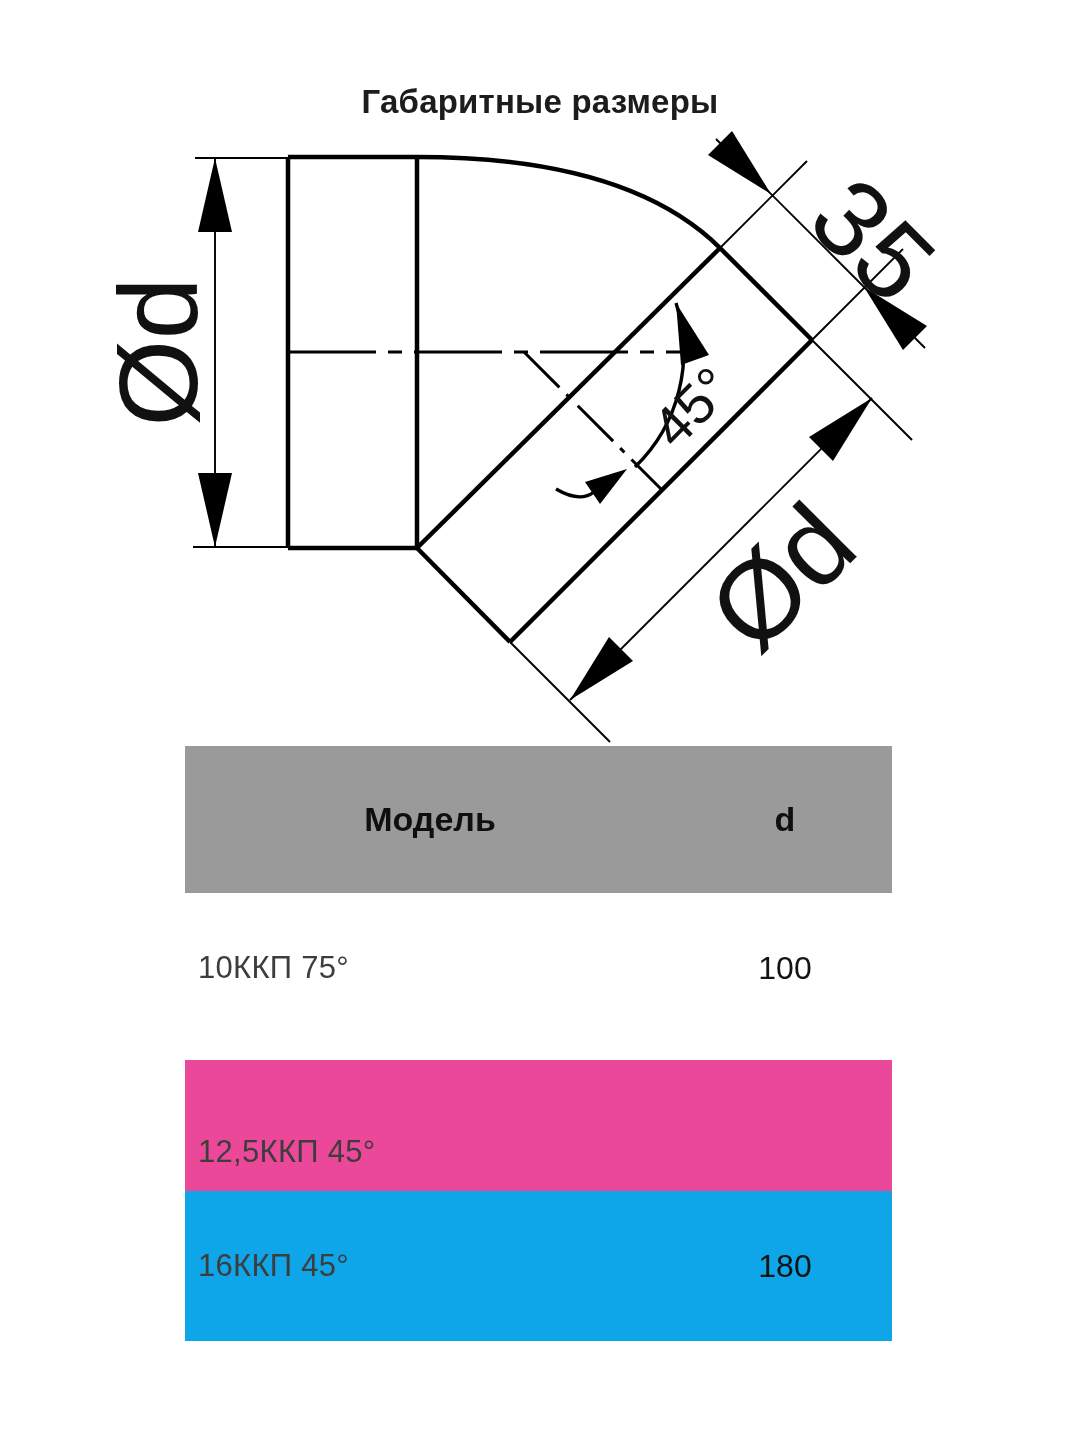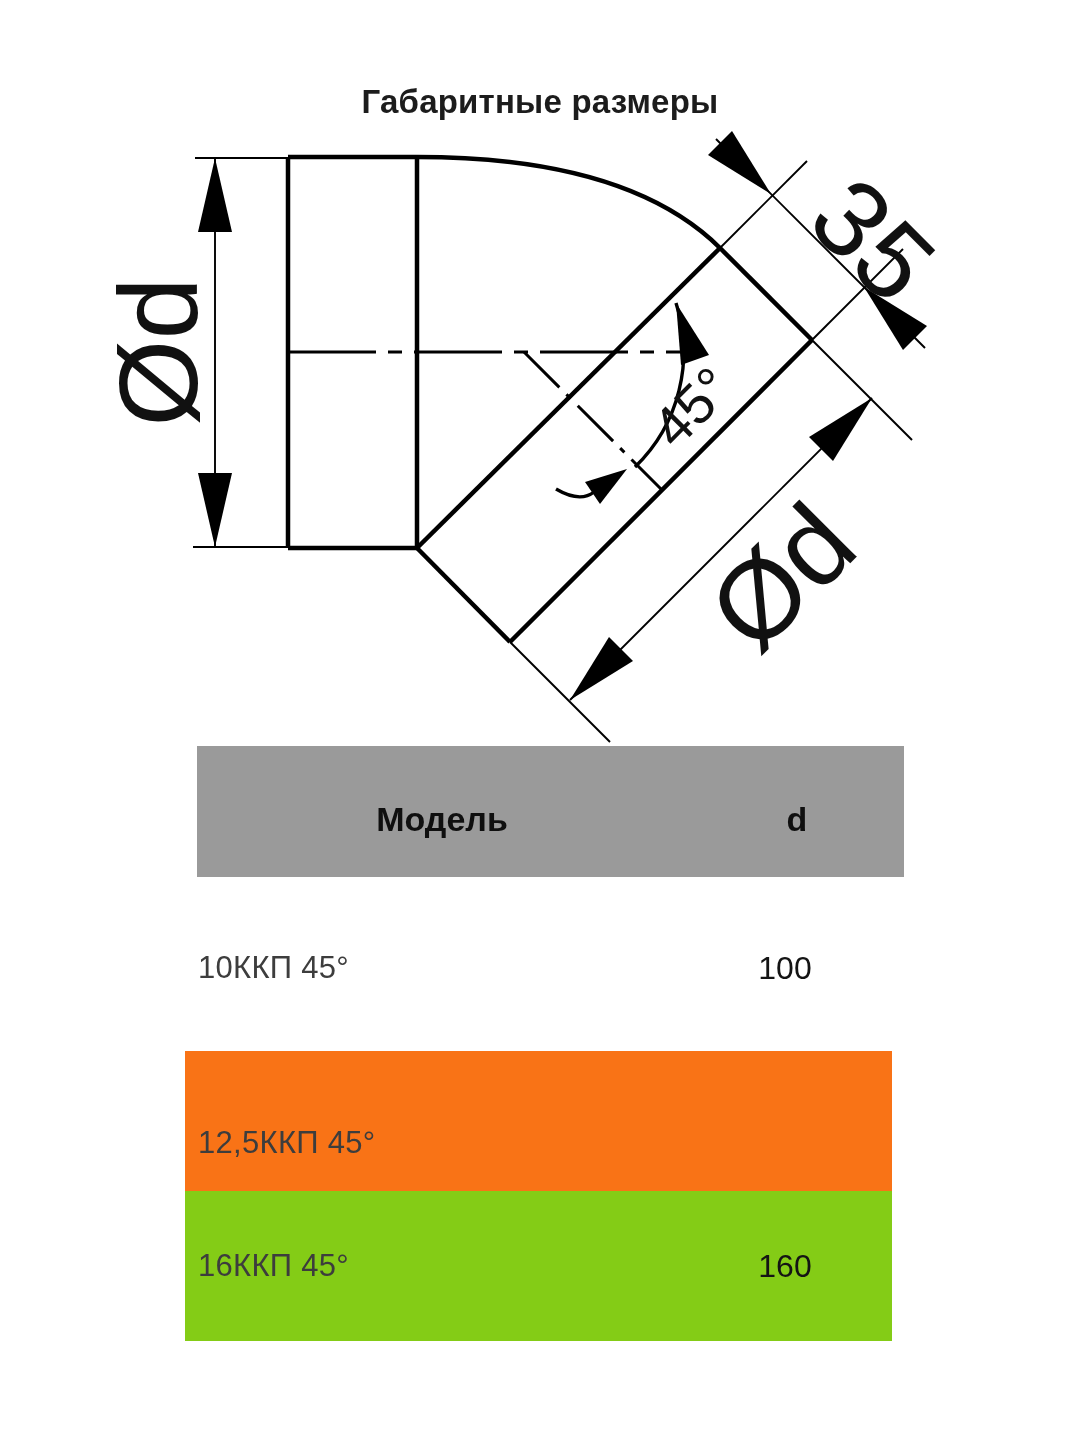--- a/index.html
+++ b/index.html
@@ -4,33 +4,33 @@
 <style>
   html,body{margin:0;padding:0;background:#ffffff;}
   body{width:1080px;height:1440px;position:relative;font-family:"Liberation Sans",sans-serif;overflow:hidden;}
   .page{position:absolute;inset:0;background:#fff;}
   .title{position:absolute;left:0;top:83px;width:1080px;text-align:center;
          font-size:33px;font-weight:700;color:#1c1c1c;letter-spacing:.2px;}
   .drawing{position:absolute;left:0;top:0;width:1080px;height:746px;}
   .dim-label{font-family:"Liberation Sans",sans-serif;fill:#111;}
   
   .spec-table{position:absolute;left:185px;top:746px;width:707px;}
-  .t-header{position:absolute;left:12px;top:0;width:707px;height:131px;background:#9a9a9a;}
+  .t-header{position:absolute;left:0;top:0;width:707px;height:147px;background:#9a9a9a;}
   .t-header .h-model{position:absolute;left:0;top:0;width:490px;height:147px;line-height:147px;
                      text-align:center;font-size:34px;font-weight:700;color:#0f0f0f;}
   .t-header .h-d{position:absolute;left:540px;top:0;width:120px;height:147px;line-height:147px;
                  text-align:center;font-size:34px;font-weight:700;color:#0f0f0f;}
   .t-row{position:absolute;left:0;width:707px;}
   .t-row .c-model{position:absolute;left:13px;top:0;height:100%;display:flex;align-items:center;
                   font-size:31px;font-weight:400;color:#3d3d3d;letter-spacing:.3px;}
   .t-row .c-d{position:absolute;left:540px;top:0;width:120px;height:100%;display:flex;
               align-items:center;justify-content:center;font-size:32px;font-weight:400;color:#141414;}
   .row-1{top:147px;height:150px;background:#ffffff;}
-  .row-2{top:305px;height:184px;background:#f97316;}
-  .row-3{top:445px;height:150px;background:#84cc16;}
+  .row-2{top:314px;height:184px;background:#ec4899;}
+  .row-3{top:445px;height:150px;background:#0ea5e9;}
 </style>
 </head>
 <body>
 
 <div class="page">
 
   <div class="title">Габаритные размеры</div>
 
   <svg class="drawing" viewBox="0 0 1080 746" xmlns="http://www.w3.org/2000/svg">
 
@@ -92,27 +92,27 @@
     </g>
   </svg>
 
   <div class="spec-table">
     <div class="t-header">
       <div class="h-model">Модель</div>
       <div class="h-d">d</div>
     </div>
 
     <div class="t-row row-1">
-      <div class="c-model">10ККП 45°</div>
+      <div class="c-model">10ККП 75°</div>
       <div class="c-d">100</div>
     </div>
 
     <div class="t-row row-2">
       <div class="c-model">12,5ККП 45°</div>
     </div>
 
     <div class="t-row row-3">
       <div class="c-model">16ККП 45°</div>
-      <div class="c-d">160</div>
+      <div class="c-d">180</div>
     </div>
   </div>
 
 </div>
 
 </body></html>

